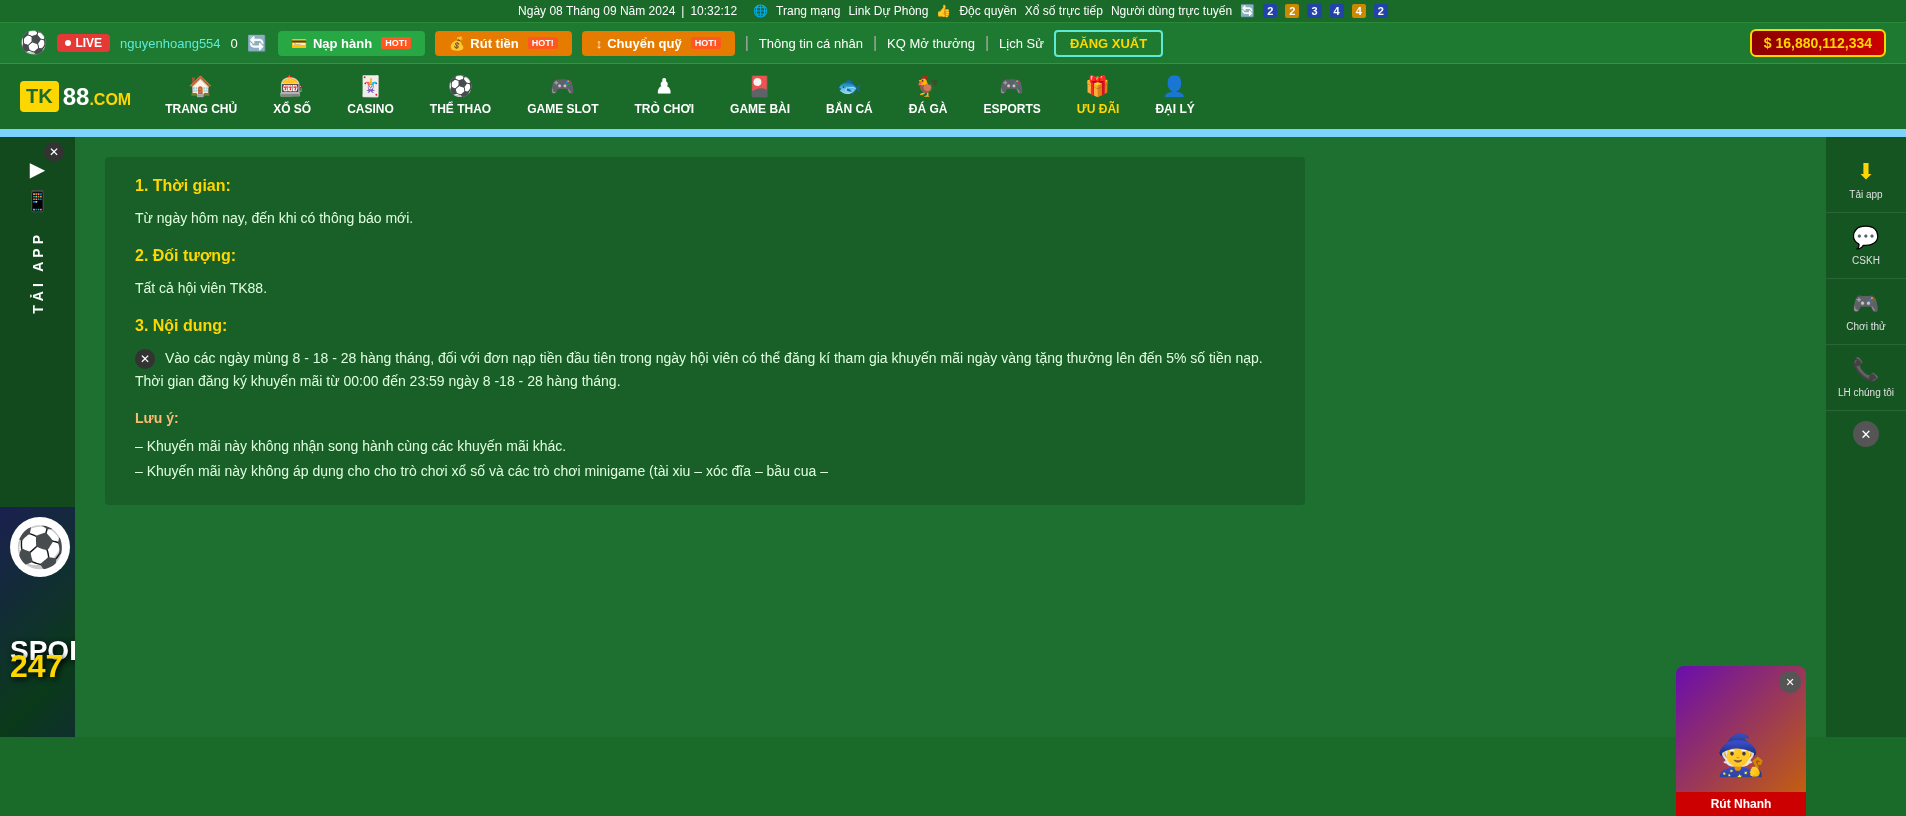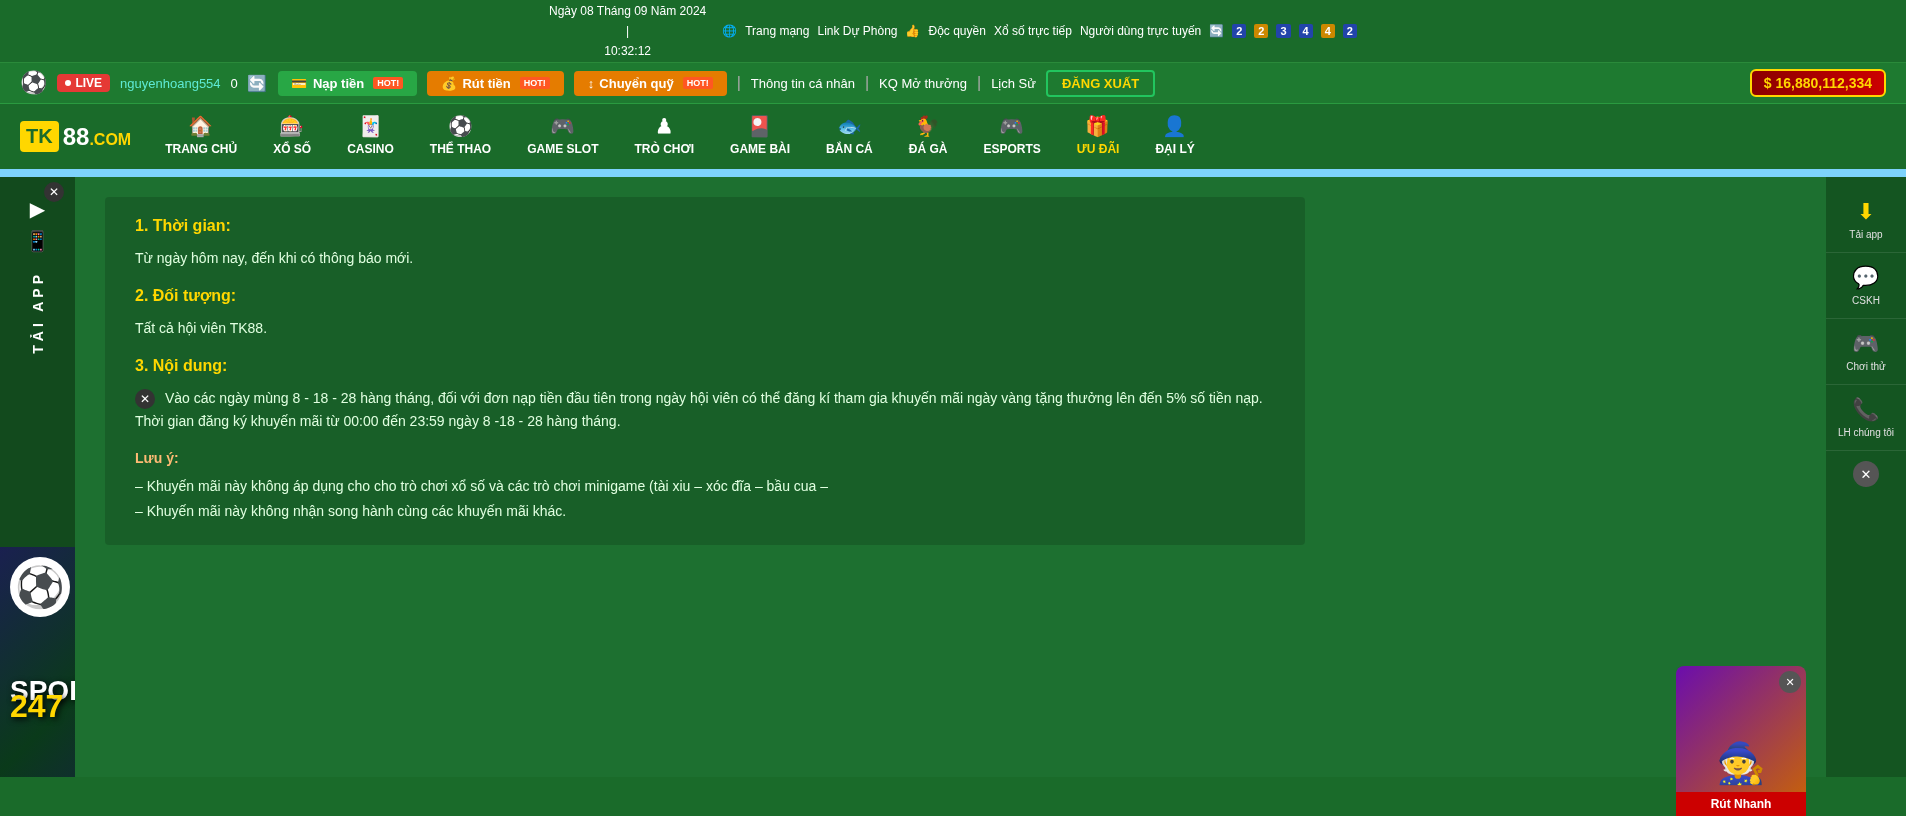--- a/index.html
+++ b/index.html
@@ -10,21 +10,21 @@
       background: #1a6b2a;
       display: flex;
       align-items: center;
       justify-content: center;
       padding: 4px 20px;
       font-size: 12px;
       color: #fff;
       gap: 16px;
       border-bottom: 1px solid #2a8a3a;
     }
-    .top-bar-left { display: flex; align-items: center; gap: 6px; flex-direction: column; }
+    .top-bar-left { display: flex; align-items: center; gap: 6px; }
     .top-bar-right { display: flex; align-items: center; gap: 8px; }
     .top-bar .globe-icon { color: #ffd700; }
     .top-bar a { color: #fff; text-decoration: none; }
     .count-badge {
       background: #2244aa;
       color: #fff;
       padding: 1px 4px;
       border-radius: 2px;
       font-weight: bold;
       font-size: 11px;
@@ -67,21 +67,21 @@
       align-items: center;
       gap: 5px;
     }
     .btn-nap { background: #28a745; color: #fff; }
     .btn-rut { background: #e57c00; color: #fff; }
     .btn-chuyen { background: #e57c00; color: #fff; }
     .toolbar-sep { color: #aaa; }
     .toolbar-link { color: #fff; font-size: 13px; cursor: pointer; text-decoration: none; }
     .btn-dang-xuat {
       background: transparent;
-      border: 2px solid #22c55e;
+      border: 2px solid #5eead4;
       color: #ffd700;
       padding: 4px 14px;
       border-radius: 4px;
       cursor: pointer;
       font-size: 13px;
       font-weight: bold;
     }
     .jackpot-display {
       margin-left: auto;
       background: linear-gradient(90deg, #8B0000, #cc0000);
@@ -271,21 +271,21 @@
   <span class="soccer-ball">⚽</span>
   <div class="live-badge">
     <span class="live-dot"></span>
     <span>LIVE</span>
   </div>
   <span class="username">nguyenhoang554</span>
   <span class="balance">0</span>
   <button class="refresh-btn">🔄</button>
   <button class="toolbar-btn btn-nap">
     <span>💳</span>
-    <span>Nạp tiền</span>
+    <span>Nạp hành</span>
     <span class="hot-badge">HOT!</span>
   </button>
   <button class="toolbar-btn btn-rut">
     <span>💰</span>
     <span>Rút tiền</span>
     <span class="hot-badge">HOT!</span>
   </button>
   <button class="toolbar-btn btn-chuyen">
     <span>↕</span>
     <span>Chuyển quỹ</span>
@@ -391,22 +391,22 @@
       <div class="section-text">Tất cả hội viên TK88.</div>
 
       <div class="section-heading">3. Nội dung:</div>
 
       <div class="section-text">
         <span class="close-x-btn">✕</span>
         <span>Vào các ngày mùng 8 - 18 - 28 hàng tháng, đối với đơn nạp tiền đầu tiên trong ngày hội viên có thể đăng kí tham gia khuyến mãi ngày vàng tặng thưởng lên đến 5% số tiền nạp. Thời gian đăng ký khuyến mãi từ 00:00 đến 23:59 ngày 8 -18 - 28 hàng tháng.</span>
       </div>
 
       <div class="section-note">Lưu ý:</div>
+      <div class="section-bullet">– Khuyến mãi này không nhận song hành cùng các khuyến mãi khác.</div>
       <div class="section-bullet">– Khuyến mãi này không áp dụng cho cho trò chơi xổ số và các trò chơi minigame (tài xiu – xóc đĩa – bầu cua –</div>
-      <div class="section-bullet">– Khuyến mãi này không nhận song hành cùng các khuyến mãi khác.</div>
 
     </div>
   </div>
 
   <div class="right-sidebar">
     <div class="sidebar-action">
       <span class="action-icon">⬇</span>
       <span class="action-label">Tải app</span>
     </div>
     <div class="sidebar-action">
@@ -424,14 +424,14 @@
 
     <div style="width:26px;height:26px;background:#555;border-radius:50%;display:flex;align-items:center;justify-content:center;color:#fff;font-size:13px;cursor:pointer;margin-top:10px;">✕</div>
   </div>
 
 </div>
 
 <div style="position:fixed; bottom:0; right:100px; width:130px; height:150px; background:linear-gradient(135deg,#6a0dad,#cc6600); border-radius:8px 8px 0 0; display:flex; flex-direction:column; align-items:center; justify-content:flex-end; overflow:hidden; z-index:200;">
   <div style="position:absolute;top:5px;right:5px;width:22px;height:22px;background:#555;border-radius:50%;display:flex;align-items:center;justify-content:center;color:#fff;font-size:11px;cursor:pointer;">✕</div>
 
   <div style="font-size:40px; margin-bottom:5px;">🧙</div>
-  <div style="background:#cc0000; width:100%; text-align:center; padding:5px; font-weight:bold; color:#fff; font-size:12px;">Rút Nhanh</div>
+  <div style="background:#cc0000; width:100%; text-align:center; padding:5px; font-weight:bold; color:#fff; font-size:12px;margin-top:8px;">Rút Nhanh</div>
 </div>
 
 </body></html>

